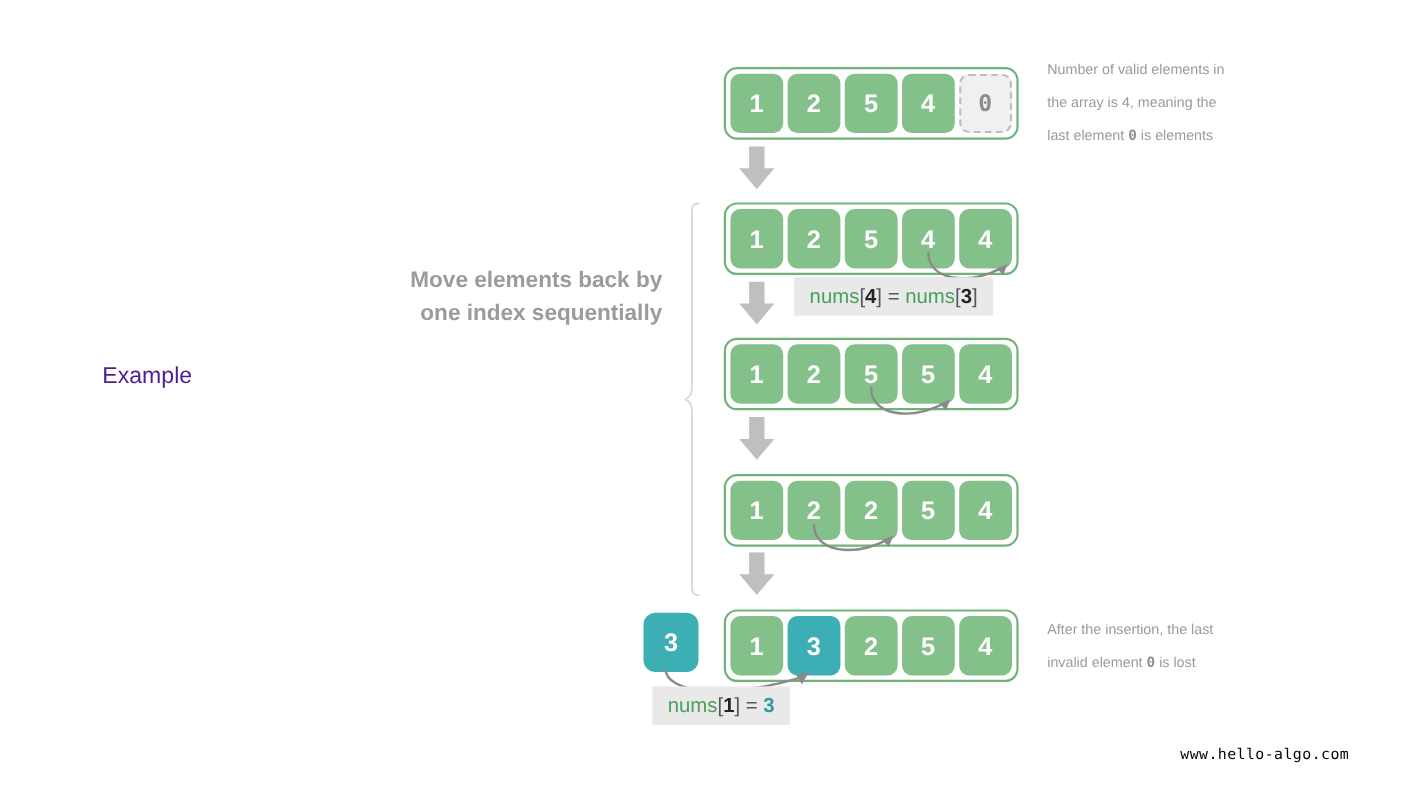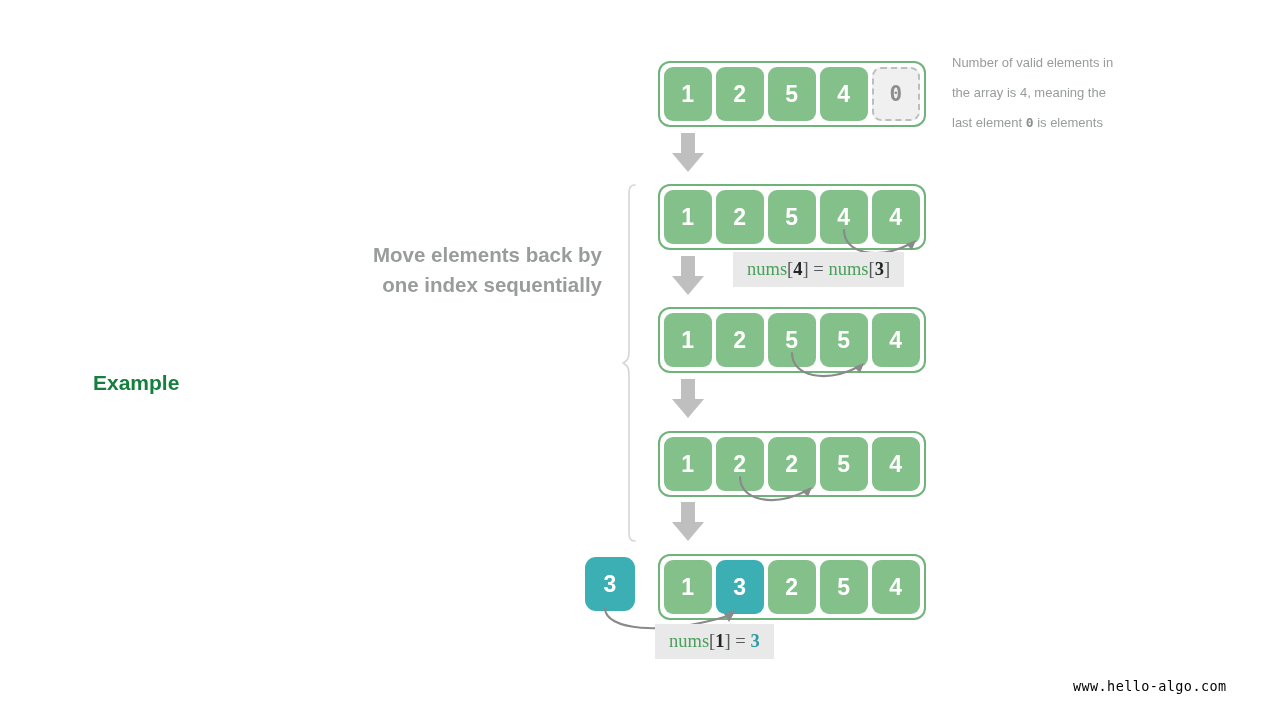--- a/index.html
+++ b/index.html
@@ -88,26 +88,25 @@
     pointer-events: none;
   }
 
   
   .code-label {
     position: absolute;
     box-sizing: border-box;
     background: #e9e9e9;
     border-radius: 0;
     padding: 7px 14px 8px 14px;
-    font-family: Liberation Serif, serif;
+    font-family: Liberation Sans, sans-serif;
     font-size: 18.5px;
     white-space: nowrap;
     line-height: 1.1;
     color: #555a5a;
-    margin-left: 11px;
   }
   .code-label .nm { color: #4aa05a; }
   .code-label .br { color: #54595b; }
   .code-label .ix { color: #222626; font-weight: 700; }
   .code-label .eq { color: #54595b; }
   .code-label .tealval { color: #2e9aa2; font-weight: 700; }
 
   
   .note {
     position: absolute;
@@ -128,24 +127,23 @@
     line-height: 30px;
     text-align: right;
     white-space: pre-line;
     font-weight: bold;
   }
 
   
   .example-title {
     position: absolute;
     font-size: 21px;
-    font-weight: 700;
-    color: #15803d;
-    line-height: 1;
-    margin-top: 41px;
+    font-weight: 400;
+    color: #4c1d95;
+    line-height: 1;
   }
   .example-body {
     position: absolute;
     font-size: 20.5px;
     color: #2b2f2f;
     line-height: 1;
     white-space: nowrap;
   }
   .example-body .val { color: #2e9aa2; font-weight: 700; }
   .example-body .idx { color: #1f2323; font-weight: 700; }
@@ -265,24 +263,26 @@
     <div class="cell">4</div>
   </div>
 
   <div class="curve" style="left:600px; top:606px;">
     <svg width="150" height="34" viewBox="0 0 150 34">
       <path d="M5 2 C5 24, 60 30, 128 10" stroke="#8a8a8a" stroke-width="2.2" fill="none" stroke-linecap="round"></path>
       <path d="M136 4 L124 8 L129 16 Z" fill="#8a8a8a"></path>
     </svg>
   </div>
 
-  <div class="code-label" style="left:644px; top:624px;">
+  <div class="code-label" style="left:593px; top:624px;">
     <span class="nm">nums</span><span class="br">[</span><span class="ix">1</span><span class="br">]</span> <span class="eq">=</span> <span class="tealval">3</span>
   </div>
 
+  <div class="note" style="left:952px; top:557px; width:310px;"><span>After the insertion, the last
+invalid element </span><span class="mono-zero">0</span><span> is lost</span></div>
 
   <div class="brace" style="left:622px; top:183px;">
     <svg width="16" height="360" viewBox="0 0 16 360" preserveAspectRatio="none">
       <path d="M13 2 C7 2, 7 6, 7 14 L7 168 C7 176, 5 178, 1 180 C5 182, 7 184, 7 192 L7 346 C7 354, 7 358, 13 358" stroke="#d6d6d6" stroke-width="1.6" fill="none" stroke-linecap="round" stroke-linejoin="round"></path>
     </svg>
   </div>
 
   <div class="note-left" style="left:300px; top:240px; width:302px;">Move elements back by
 one index sequentially</div>
 

